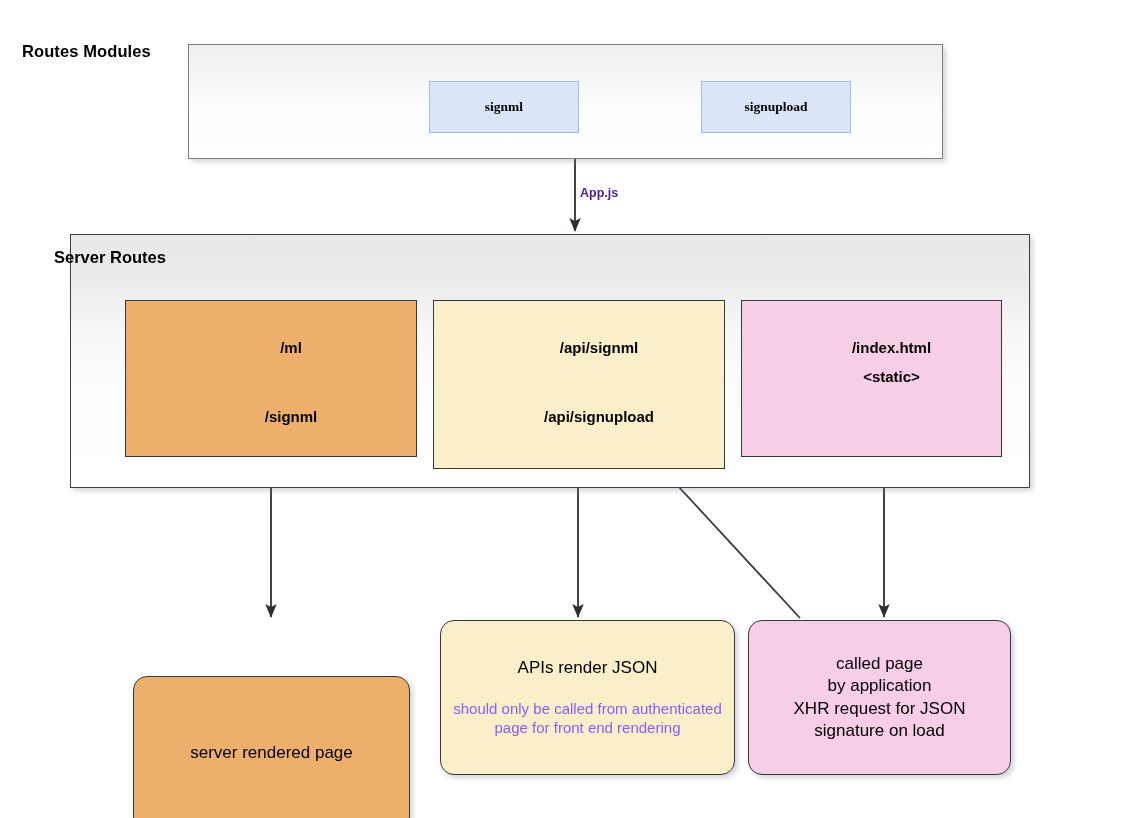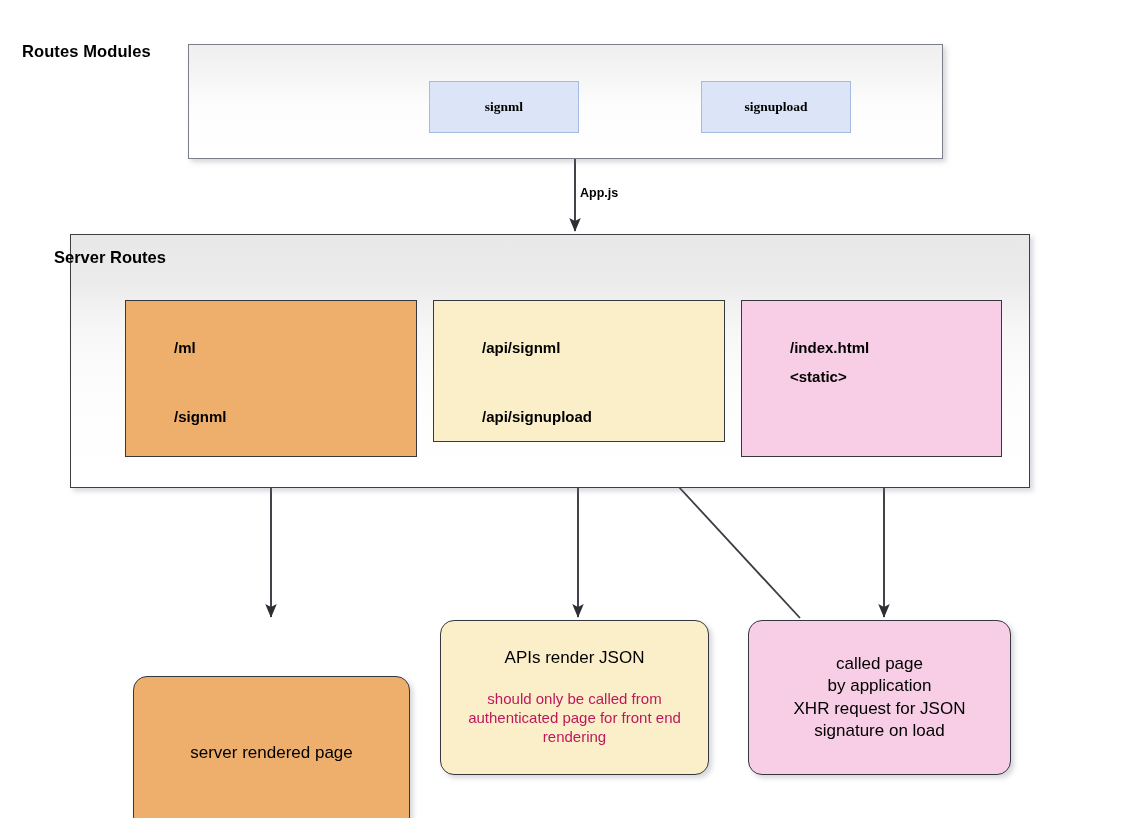--- a/index.html
+++ b/index.html
@@ -83,33 +83,34 @@
     color: #000000;
     white-space: nowrap;
   }
 
   
   .route-box {
     position: absolute;
     border: 1.6px solid #35383d;
     padding: 38px 8px 0 48px;
     box-sizing: border-box;
+    text-align: center;
   }
   .route-box .line {
     font-size: 15px;
     font-weight: bold;
     color: #000;
     line-height: 1.15;
     white-space: nowrap;
   }
   .route-box .line + .line { margin-top: 52px; }
   .route-box.compact .line + .line { margin-top: 12px; }
 
   .route-ml    { left: 125px; top: 300px; width: 292px; height: 157px; background: #eeaf6d; }
-  .route-api   { left: 433px; top: 300px; width: 292px; height: 142px; background: #faefc8; }
+  .route-api   { left: 433px; top: 300px; width: 292px; height: 169px; background: #faefc8; }
   .route-index { left: 741px; top: 300px; width: 261px; height: 157px; background: #f7cee6; }
 
   
   .leaf {
     position: absolute;
     border: 1.8px solid #35383d;
     border-radius: 14px;
     box-shadow: 3px 3px 5px rgba(120,120,140,0.30);
     display: flex;
     flex-direction: column;
@@ -119,40 +120,40 @@
     box-sizing: border-box;
     padding: 6px 10px;
   }
   .leaf .headline {
     font-size: 17px;
     color: #000;
     line-height: 1.22;
   }
   .leaf .sub {
     font-size: 15px;
-    color: #be185d;
+    color: #8b5cf6;
     line-height: 1.28;
     margin-top: 20px;
   }
   .leaf .stack {
     font-size: 17px;
     color: #000;
     line-height: 1.3;
   }
 
   .leaf-server  { left: 133px; top: 648px; width: 277px; height: 155px; background: #eeaf6d; margin-top: 28px; }
-  .leaf-api     { left: 440px; top: 620px; width: 269px; height: 155px; background: #faefc8; }
+  .leaf-api     { left: 440px; top: 620px; width: 295px; height: 155px; background: #faefc8; }
   .leaf-static  { left: 748px; top: 620px; width: 263px; height: 155px; background: #f7cee6; }
 
   
   .edge-label {
     position: absolute;
     font-size: 12.5px;
     font-weight: bold;
-    color: #000000;
+    color: #4c1d95;
     white-space: nowrap;
   }
   .label-appjs { left: 580px; top: 186px; }
 </style>
 </head>
 <body>
 
 <svg id="canvas" viewBox="0 0 1130 818">
   <defs>
     <marker id="arrowhead" markerWidth="9" markerHeight="9" refX="7.2" refY="3.2" orient="auto" markerUnits="strokeWidth">

